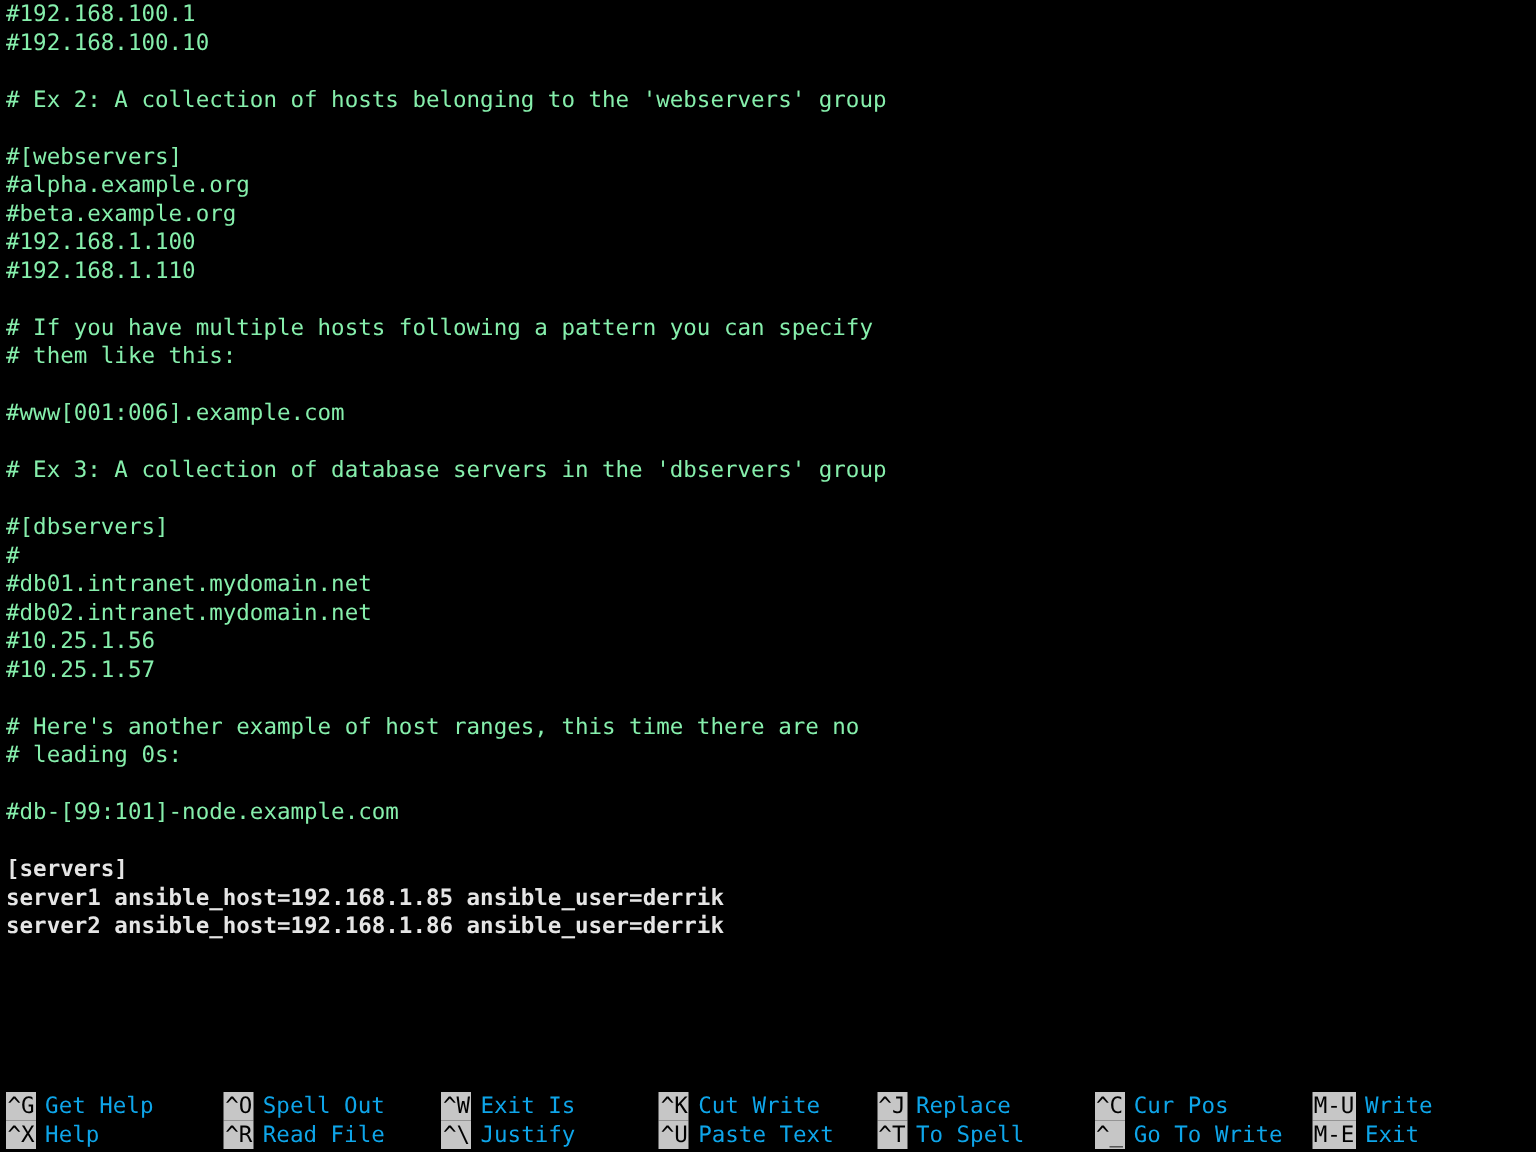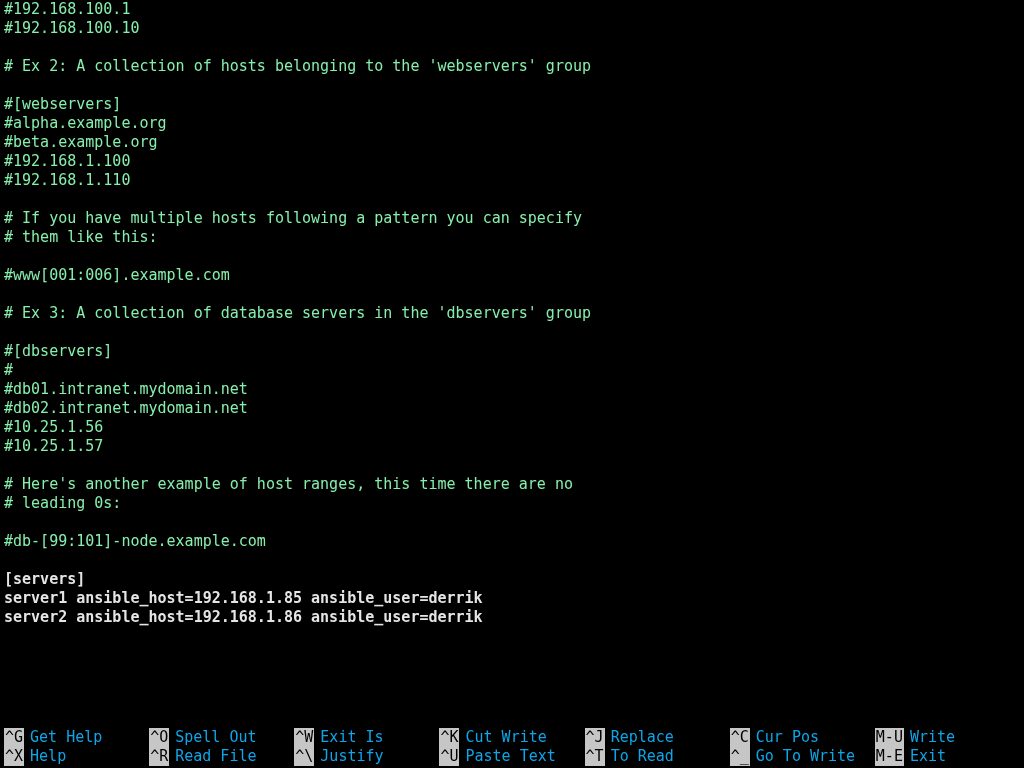--- a/index.html
+++ b/index.html
@@ -80,17 +80,17 @@
       <div class="helpitem"><span class="key">^O</span><span class="label">Spell Out</span></div>
       <div class="helpitem"><span class="key">^W</span><span class="label">Exit Is</span></div>
       <div class="helpitem"><span class="key">^K</span><span class="label">Cut Write</span></div>
       <div class="helpitem"><span class="key">^J</span><span class="label">Replace</span></div>
       <div class="helpitem"><span class="key">^C</span><span class="label">Cur Pos</span></div>
       <div class="helpitem"><span class="key">M-U</span><span class="label">Write</span></div>
       <div class="helpitem"><span class="key">^X</span><span class="label">Help</span></div>
       <div class="helpitem"><span class="key">^R</span><span class="label">Read File</span></div>
       <div class="helpitem"><span class="key">^\</span><span class="label">Justify</span></div>
       <div class="helpitem"><span class="key">^U</span><span class="label">Paste Text</span></div>
-      <div class="helpitem"><span class="key">^T</span><span class="label">To Read</span></div>
+      <div class="helpitem"><span class="key">^T</span><span class="label">To Spell</span></div>
       <div class="helpitem"><span class="key">^_</span><span class="label">Go To Write</span></div>
       <div class="helpitem"><span class="key">M-E</span><span class="label">Exit</span></div>
     </div>
 </div>
 
 </body></html>

